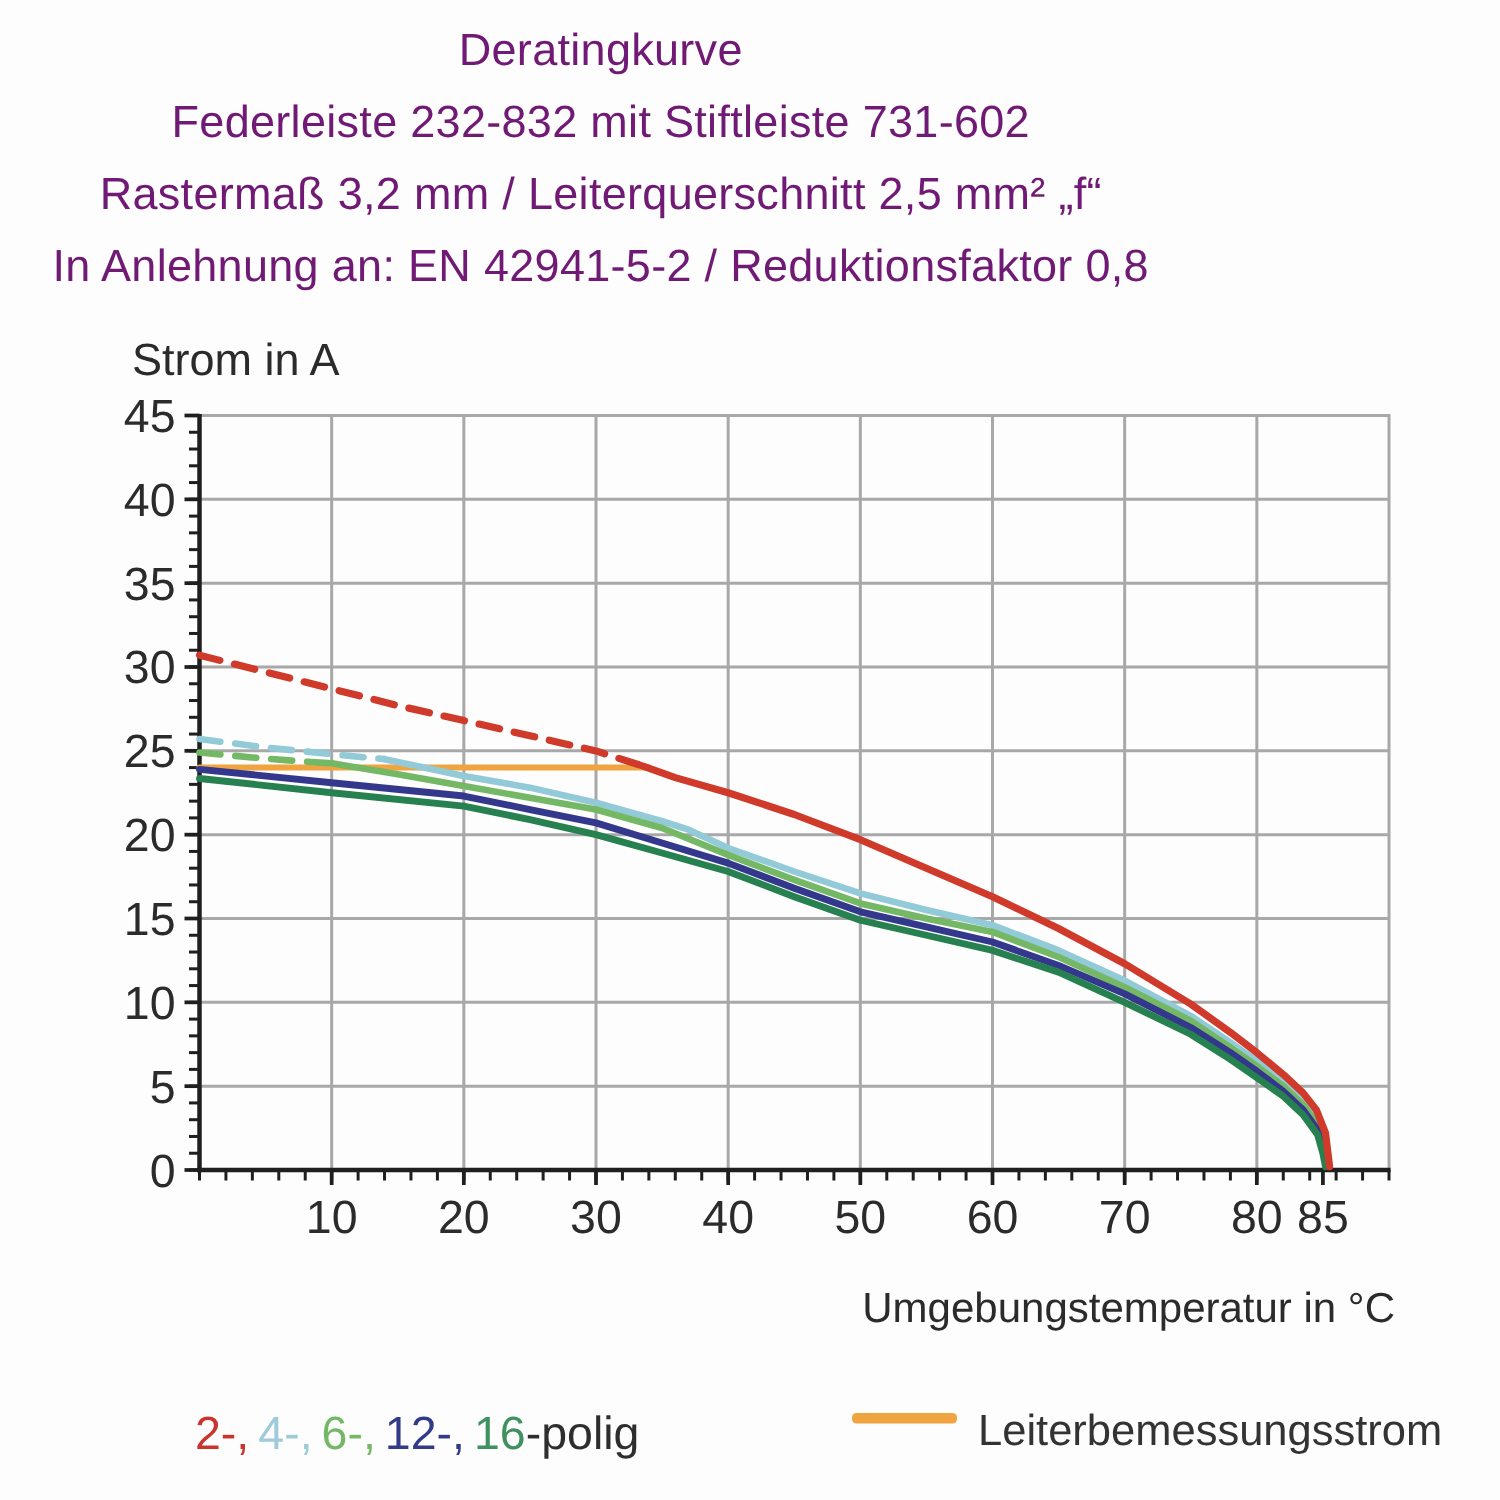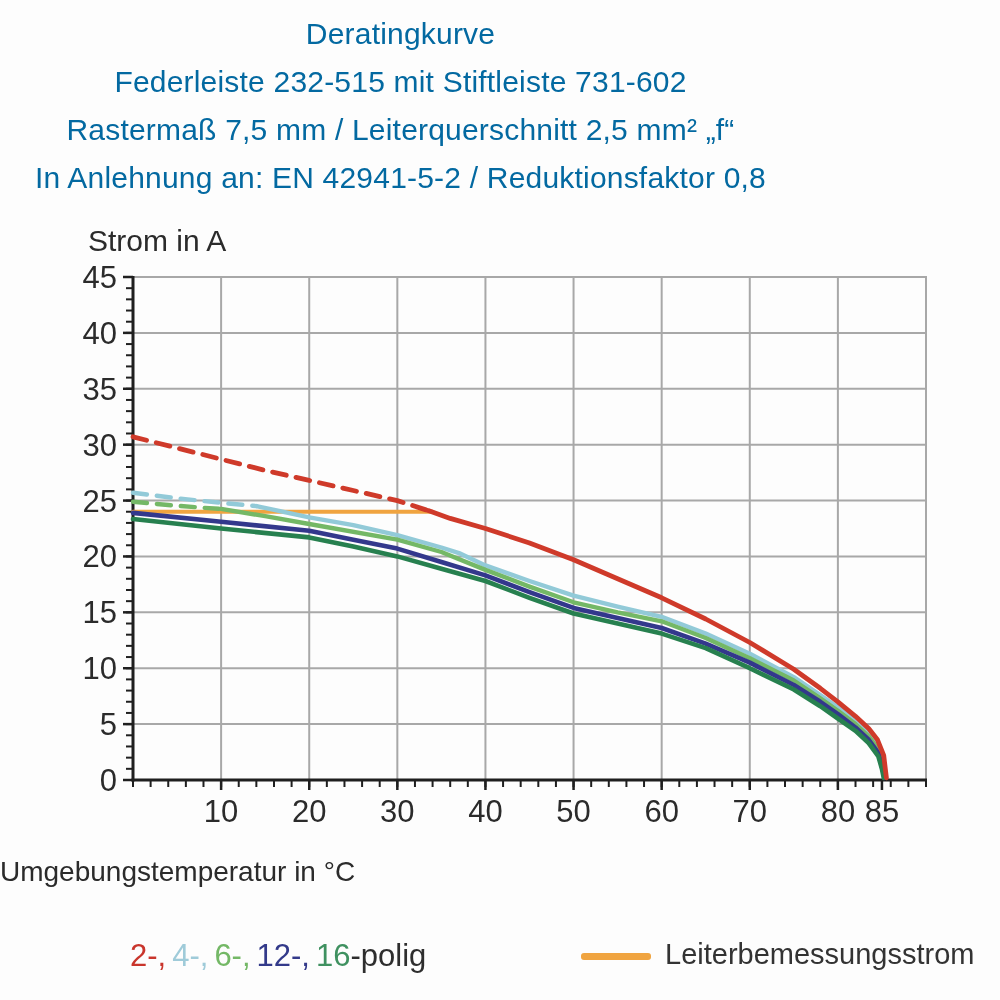--- a/index.html
+++ b/index.html
@@ -5,56 +5,56 @@
   html,body{margin:0;padding:0;}
   body{
     width:1000px;height:1000px;background:#fdfdfd;
     font-family:"Liberation Sans", sans-serif;color:#2b2b2b;
     position:relative;overflow:hidden;
   }
   .page{position:absolute;inset:0;}
   .title-block{
     position:absolute;top:10px;left:0;width:801px;
     text-align:center;line-height:48px;font-size:30px;
-    color:#0369a1;letter-spacing:0.2px;
+    color:#701a75;letter-spacing:0.2px;
   }
   .chart-svg{position:absolute;top:0;left:0;}
   .y-axis-title{
     position:absolute;left:88px;top:224px;font-size:30px;color:#2b2b2b;
   }
   .x-axis-title{
-    position:absolute;left:0;top:856px;width:930px;
+    position:absolute;left:0;top:856px;width:930px;text-align:right;
     font-size:28px;color:#2b2b2b;
   }
   .legend-row{
     position:absolute;left:0;top:938px;width:804px;height:50px;
   }
   .legend-poles{
     position:absolute;left:130px;top:0;font-size:31px;white-space:nowrap;
   }
   .legend-poles span{margin-right:6px;}
   .legend-suffix{color:#2e2e2e;margin-left:-6px;}
   .legend-rated{
-    position:absolute;left:581px;top:0;display:flex;align-items:center;
+    position:absolute;left:568px;top:0;display:flex;
   }
   .rated-swatch{
     width:70px;height:7px;border-radius:3px;background:#f0a440;
     display:inline-block;margin-top:4px;
   }
   .rated-label{font-size:29px;color:#333;margin-left:14px;}
 </style>
 </head>
 <body>
 
 <div class="page">
 
   <div class="title-block">
     <div>Deratingkurve</div>
-    <div>Federleiste 232-515 mit Stiftleiste 731-602</div>
-    <div>Rastermaß 7,5 mm / Leiterquerschnitt 2,5 mm² „f“</div>
+    <div>Federleiste 232-832 mit Stiftleiste 731-602</div>
+    <div>Rastermaß 3,2 mm / Leiterquerschnitt 2,5 mm² „f“</div>
     <div>In Anlehnung an: EN 42941-5-2 / Reduktionsfaktor 0,8</div>
   </div>
 
   <div class="y-axis-title">Strom in A</div>
 
   <svg id="chart-svg" class="chart-svg" width="1000" height="1000">
       <rect x="133" y="277" width="793" height="503" fill="none" stroke="#a8a8a8" stroke-width="2"></rect>
       <line x1="221.11111111111111" y1="277" x2="221.11111111111111" y2="780" stroke="#a8a8a8" stroke-width="2"></line>
       <line x1="309.22222222222223" y1="277" x2="309.22222222222223" y2="780" stroke="#a8a8a8" stroke-width="2"></line>
       <line x1="397.3333333333333" y1="277" x2="397.3333333333333" y2="780" stroke="#a8a8a8" stroke-width="2"></line>

